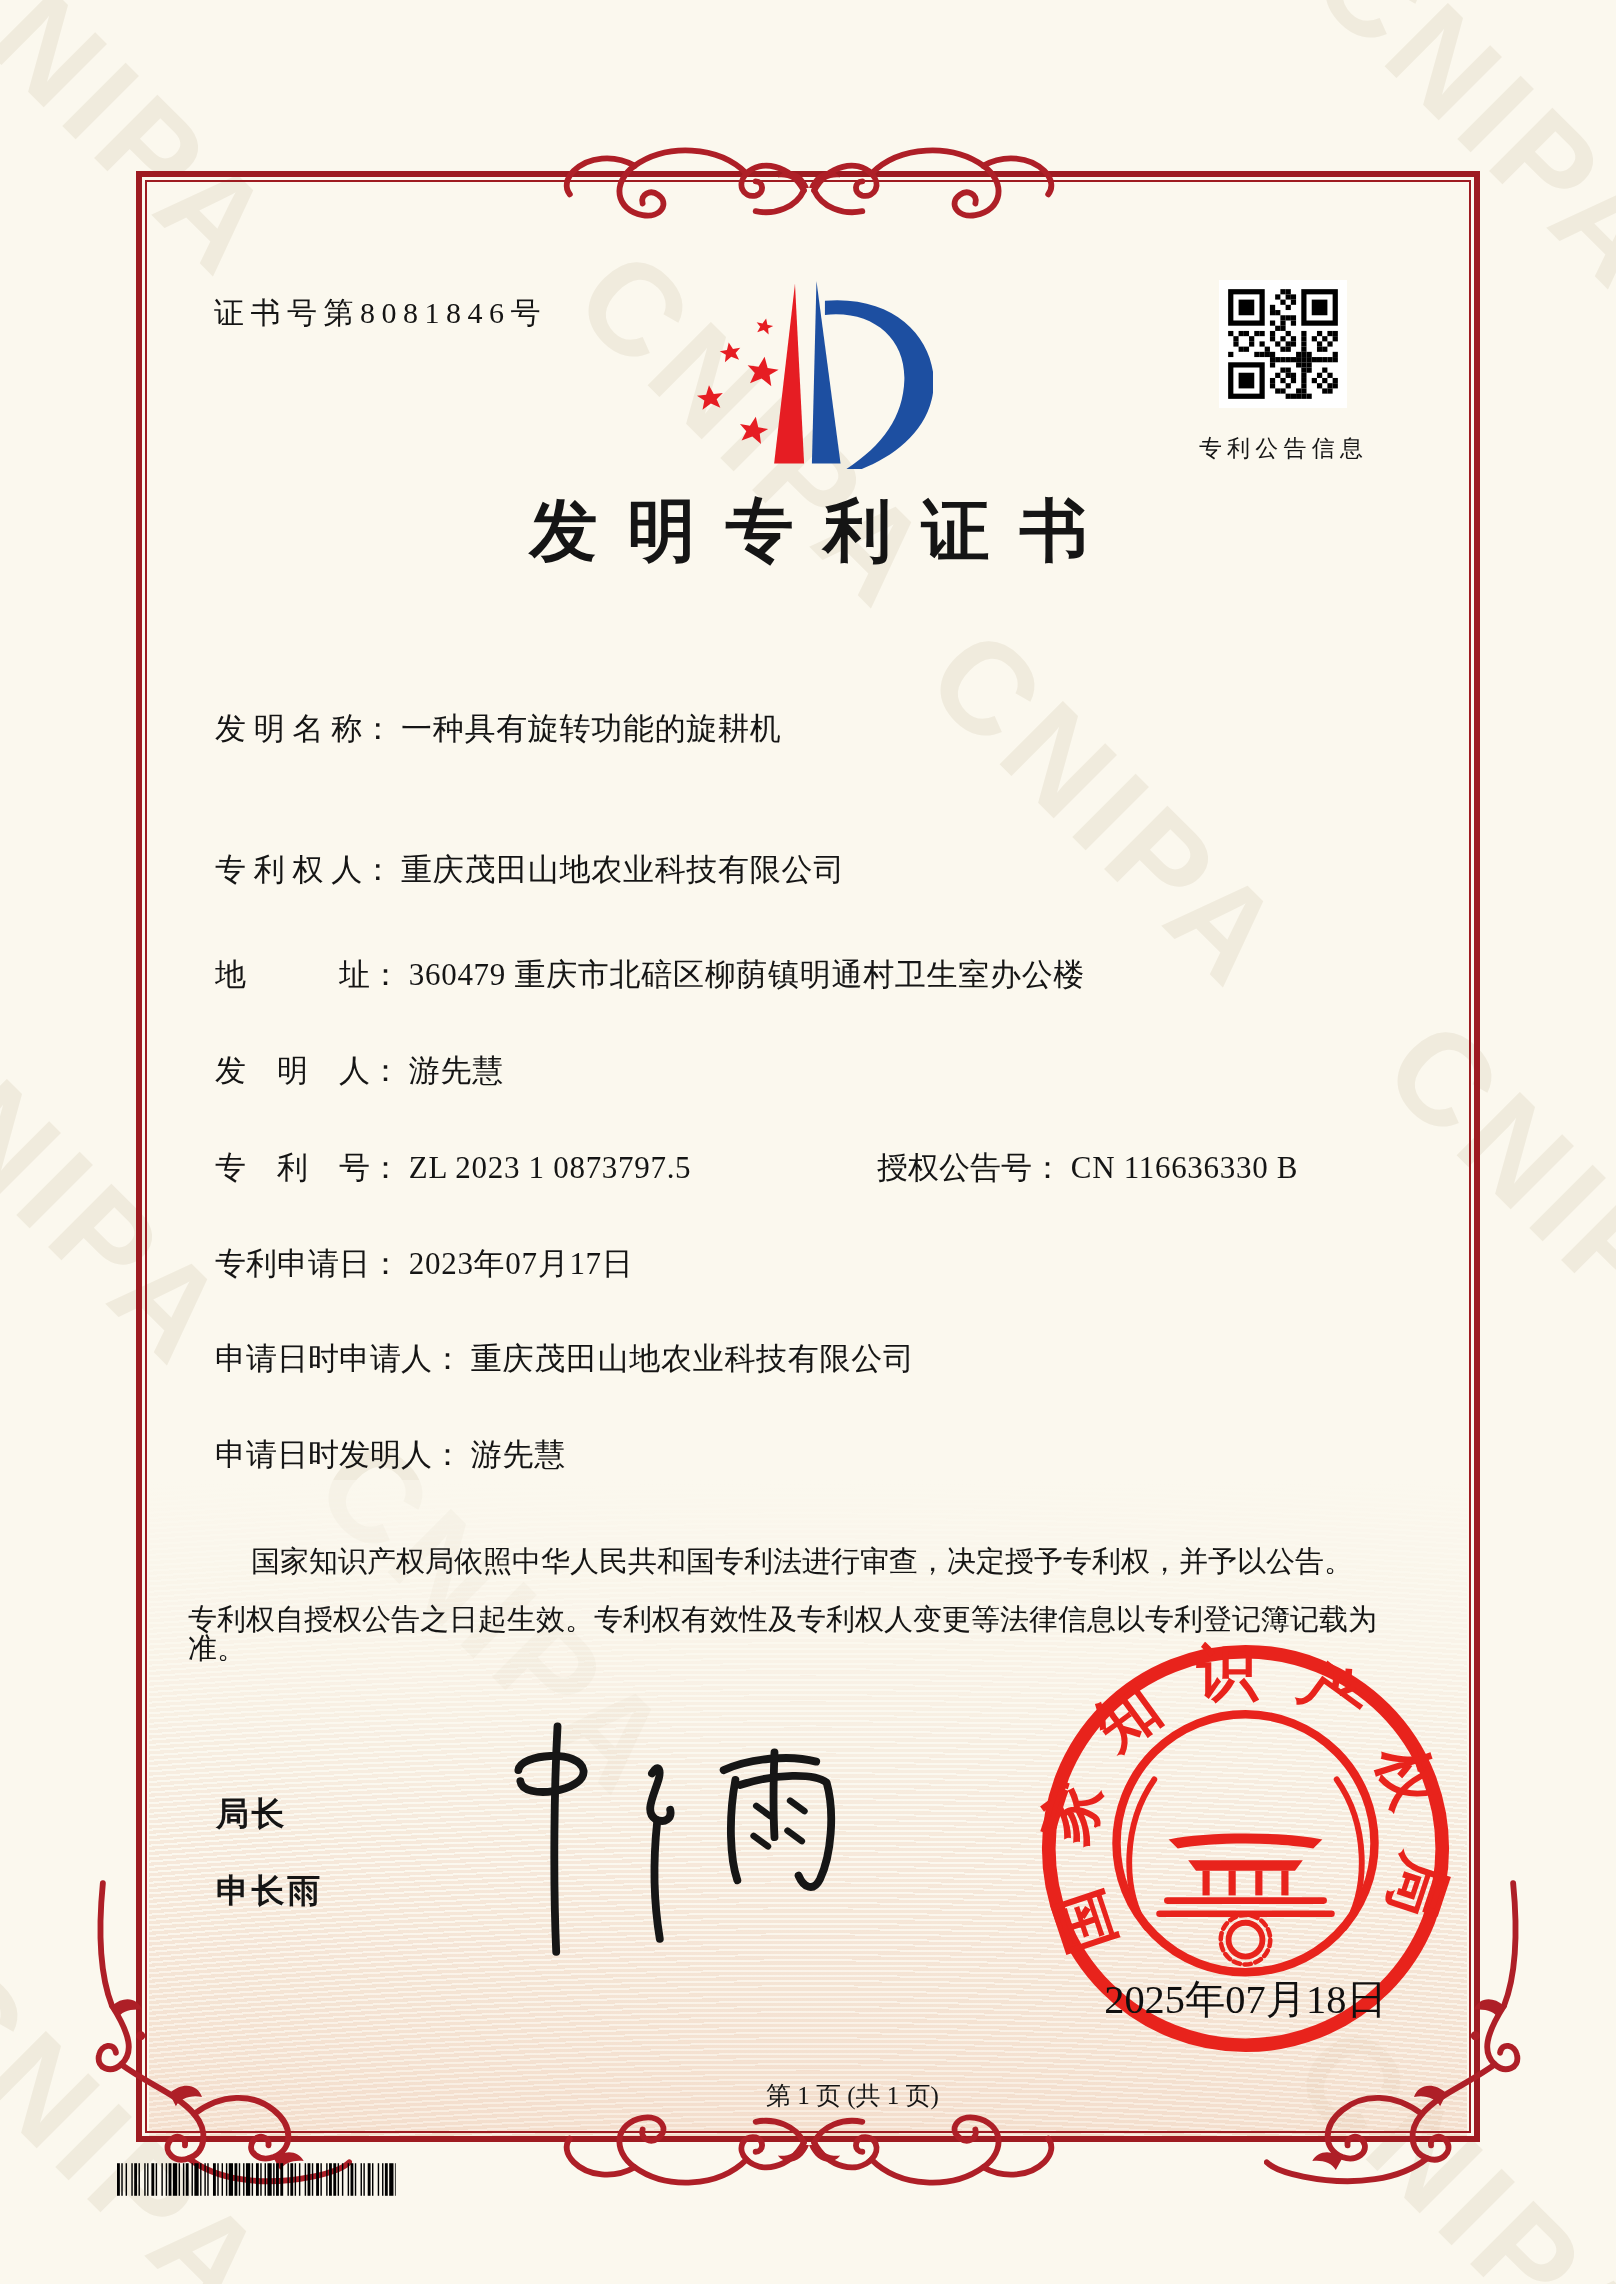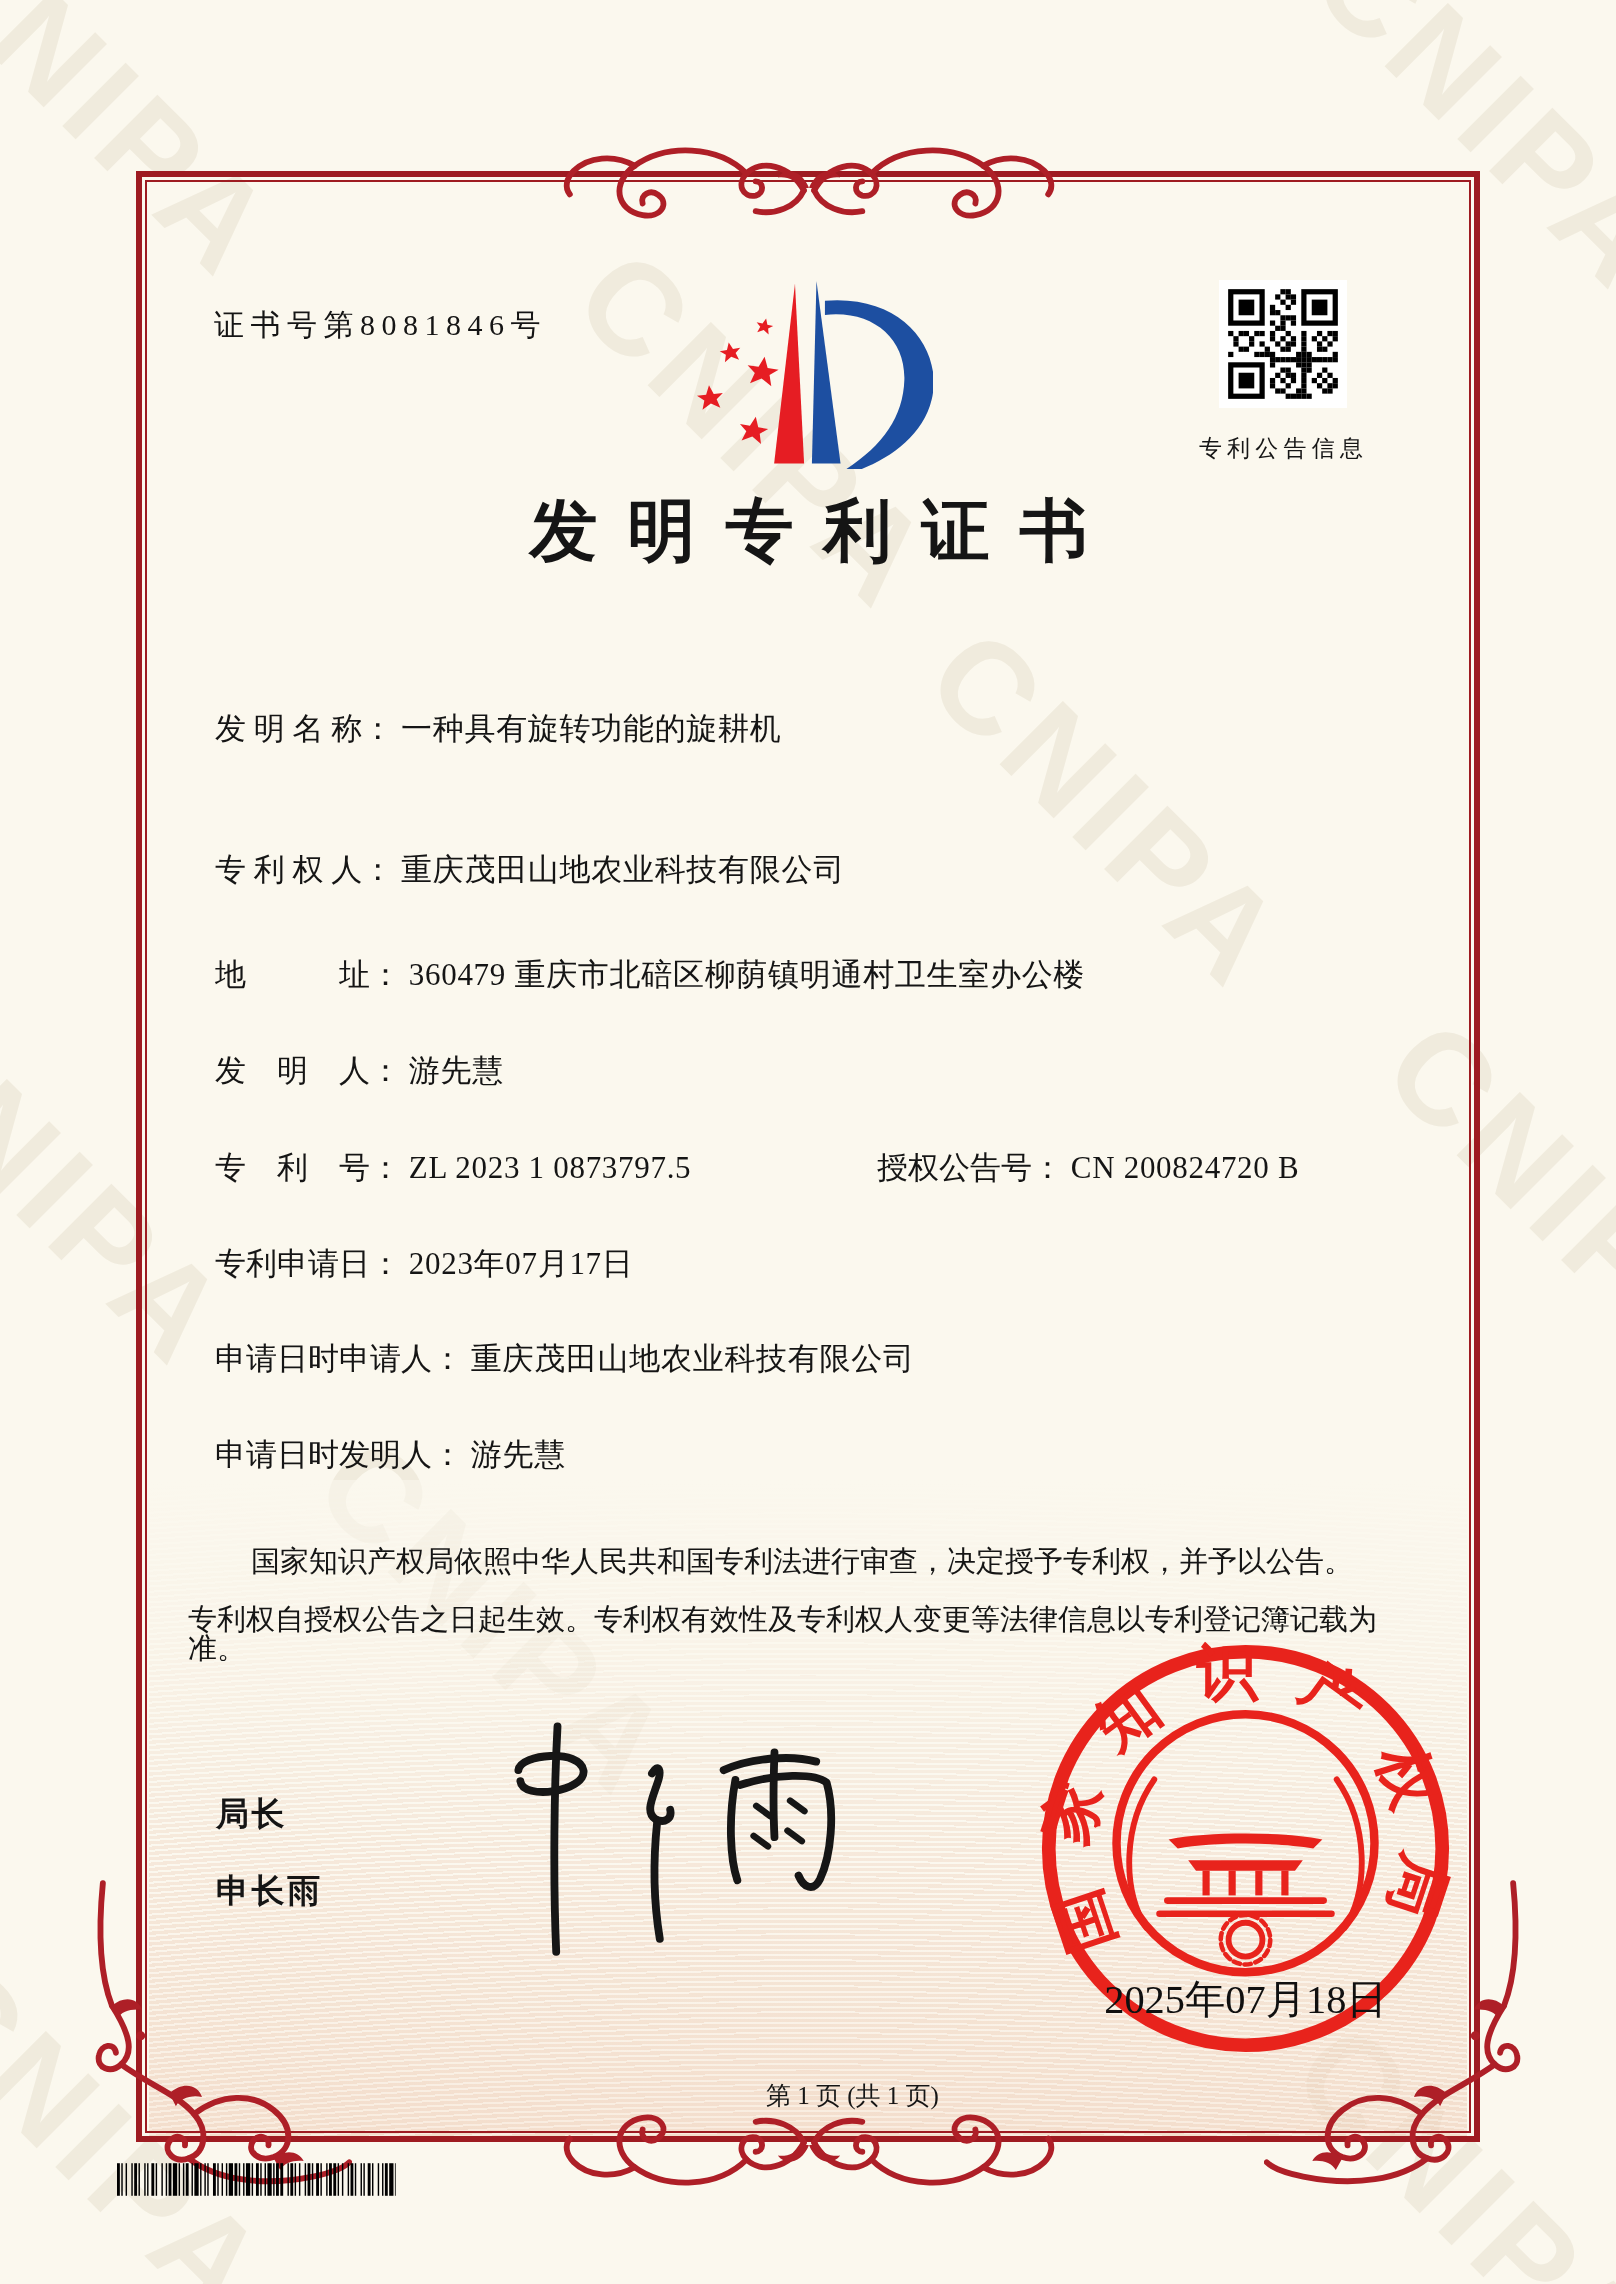--- a/index.html
+++ b/index.html
@@ -18,21 +18,21 @@
   .waves{position:absolute;left:149px;top:1480px;width:1318px;height:660px;z-index:2;
          background:repeating-radial-gradient(ellipse 165% 125% at 50% 238%,
             #efd3bf 0 8.5px,#fdfaf3 8.5px 13.7px);opacity:.6;}
   .waves::after{content:"";position:absolute;inset:0;
          background:linear-gradient(180deg,#fbf8ee 0%,rgba(251,248,238,.85) 22%,
             rgba(251,248,238,.35) 55%,rgba(251,248,238,0) 100%);}
   .waves::before{content:"";position:absolute;inset:0;
          background:linear-gradient(0deg,rgba(240,196,170,.4) 0%,rgba(240,196,170,0) 45%);}
   .orn{position:absolute;z-index:4;pointer-events:none;}
   .content{position:absolute;inset:0;z-index:5;}
-  .certno{position:absolute;left:214px;top:293px;font-size:30px;letter-spacing:6.5px;margin-top:12px;}
+  .certno{position:absolute;left:214px;top:293px;font-size:30px;letter-spacing:6.5px;}
   .title{position:absolute;left:136px;top:486px;width:1345px;text-align:center;
          font-size:68px;font-weight:700;letter-spacing:30px;text-indent:30px;}
   .qrcap{position:absolute;left:1197px;top:433px;width:173px;text-align:center;
          font-size:23px;letter-spacing:5.2px;}
   .row{position:absolute;left:215px;width:1190px;font-size:31px;white-space:nowrap;margin-top:48px;}
   .lbl{display:inline-block;white-space:pre;}
   .colon{display:inline-block;margin-right:7.8px;}
   .val{letter-spacing:0.7px;}
   .cellR{position:absolute;left:662px;top:0;}
   .notice{position:absolute;left:188px;width:1242px;font-size:29px;line-height:1.0;}
@@ -253,21 +253,21 @@
     <span class="lbl">地　　　址</span><span class="colon">：</span><span class="val">360479 重庆市北碚区柳荫镇明通村卫生室办公楼</span>
   </div>
   <div class="row" style="top:1002px">
     <span class="lbl">发　明　人</span><span class="colon">：</span><span class="val">游先慧</span>
   </div>
   <div class="row" style="top:1099px">
     <span>
       <span class="lbl">专　利　号</span><span class="colon">：</span><span class="val">ZL 2023 1 0873797.5</span>
     </span>
     <span class="cellR">
-      <span class="lbl">授权公告号</span><span class="colon">：</span><span class="val">CN 200824720 B</span>
+      <span class="lbl">授权公告号</span><span class="colon">：</span><span class="val">CN 116636330 B</span>
     </span>
   </div>
   <div class="row" style="top:1195px">
     <span>
       <span class="lbl">专利申请日</span><span class="colon">：</span><span class="val">2023年07月17日</span>
     </span>
   </div>
   <div class="row" style="top:1290px">
     <span class="lbl">申请日时申请人</span><span class="colon">：</span><span class="val">重庆茂田山地农业科技有限公司</span>
   </div>

